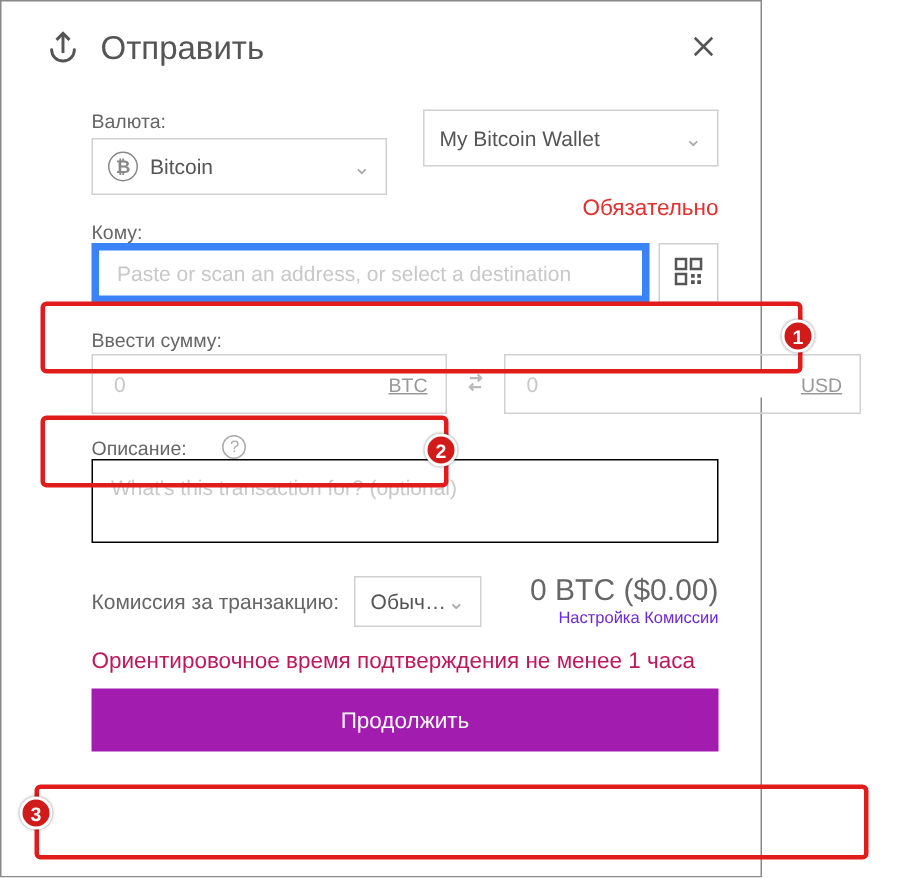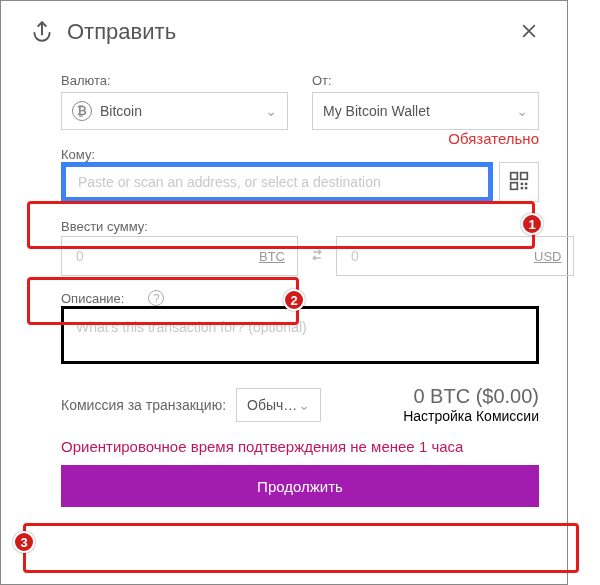--- a/index.html
+++ b/index.html
@@ -4,21 +4,21 @@
 <style>
   * { box-sizing: border-box; }
   body {
     margin: 0;
     font-family: -apple-system, BlinkMacSystemFont, "Segoe UI", Arial, sans-serif;
     font-size: 14px;
     color: #555;
     background: #fff;
   }
   .modal {
-    width: 568px;
+    width: 508px;
     height: 585px;
     border: 1px solid #888;
     position: relative;
     padding: 0;
   }
   .header {
     display: flex;
     align-items: center;
     padding: 18px 28px 14px 28px;
   }
@@ -103,32 +103,32 @@
   .amount-input::placeholder { color:#c8c8c8; }
   .currency-suffix { color:#999; font-size:13px;text-decoration:underline; }
   .swap-arrow { color:#bbb; }
   .desc-label-row { display:flex; align-items:flex-end; gap:24px; margin-top:14px;}
   .help-icon {
     width:16px; height:16px; border:1.3px solid #aaa; border-radius:50%;
     display:inline-flex; align-items:center; justify-content:center;
     font-size:11px; color:#aaa;
   }
   .textarea {
-    width:100%; border:3px solid #000000; min-height:56px;
+    width:100%; border:1px solid #000000; min-height:56px;
     padding:10px 12px; font-size:14px; color:#333; resize:none;
     font-family: inherit;
   }
   .textarea::placeholder { color:#c8c8c8; }
   .fee-row {
     display:flex; align-items:center; margin-top:18px;
   }
   .fee-left { display:flex; align-items:center; gap:10px; color:#666; }
   .fee-right { margin-left:auto; text-align:right; }
   .fee-amount { color:#666; font-size:20px; }
-  .fee-link { color:#000000; font-size:14px; cursor:pointer; }
+  .fee-link { color:#6d28d9; font-size:11px; cursor:pointer; }
   .eta { color:#be185d; font-size:15px; margin-top:14px; }
   .continue-btn {
     width:100%; height:42px; background:#a21caf;
     color:#fff; font-size:15px; border:none; cursor:pointer;
     display:flex; align-items:center; justify-content:center;
     margin-top:10px;
   }
 
   
   .anno-box {
@@ -171,21 +171,20 @@
     <div class="row">
       <div class="col">
         <span class="label">Валюта:</span>
         <div class="select">
           <span class="btc-icon">₿</span>
           <span>Bitcoin</span>
           <span class="chev">⌄</span>
         </div>
       </div>
       <div class="col">
-        <span class="label">От:</span>
         <div class="select">
           <span>My Bitcoin Wallet</span>
           <span class="chev">⌄</span>
         </div>
       </div>
     </div>
 
     <div style="margin-top:16px;" class="field-wrap">
       <span class="label">Кому:</span>
       <span class="required">Обязательно</span>

